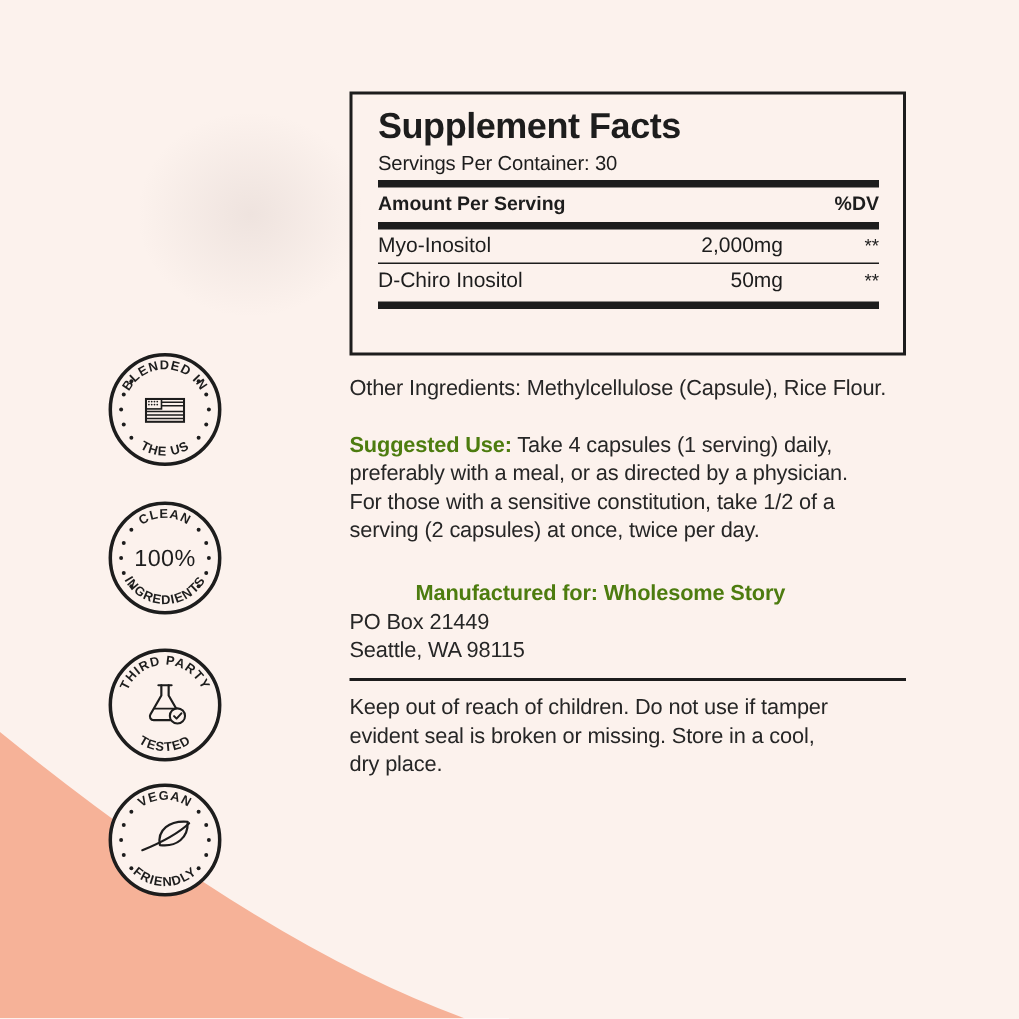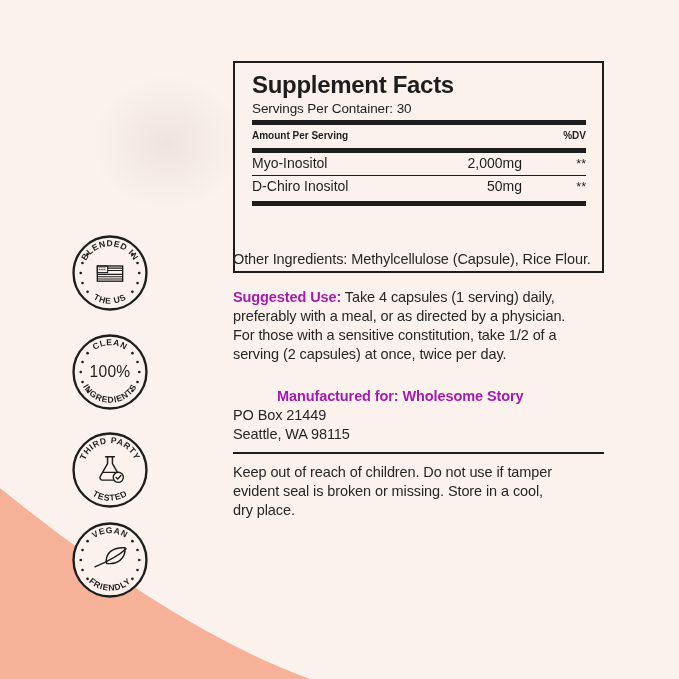--- a/index.html
+++ b/index.html
@@ -18,37 +18,37 @@
     background:radial-gradient(closest-side, rgba(168,150,147,0.16), rgba(168,150,147,0.0) 72%);
   }
   
   .badge{position:absolute;width:78px;height:78px;}
   .badge svg{display:block;}
   .badge-arc-text{font-family:"Liberation Sans", sans-serif;font-size:8.8px;font-weight:bold;letter-spacing:0.7px;fill:#1d1d1d;}
   .badge-center-text{font-family:"Liberation Sans", sans-serif;font-size:16px;fill:#1d1d1d;letter-spacing:0.3px;}
   
   .content{position:absolute;left:233px;top:0;width:430px;}
   .facts-box{
-    position:absolute;left:0;top:61px;width:371px;height:212px;
+    position:absolute;left:0;top:61px;width:371px;height:176px;
     border:2px solid #1d1d1d;box-sizing:border-box;
     padding:11px 16px 12px 17px;background:transparent;
   }
   .facts-title{font-size:24px;font-weight:bold;letter-spacing:-0.3px;line-height:21px;margin:0 0 7px 0;}
   .facts-serving{font-size:13.5px;line-height:14.5px;letter-spacing:-0.1px;}
   .bar-thick{height:5px;background:#1d1d1d;margin-top:3px;}
   .rule-thin{height:1.5px;background:#1d1d1d;}
-  .facts-hrow{display:flex;font-size:10px;font-weight:bold;padding:3px 0 2px 0;line-height:15px;}
+  .facts-hrow{display:flex;font-size:13px;font-weight:bold;padding:3px 0 2px 0;line-height:15px;}
   .facts-row{display:flex;font-size:14px;padding:3px 0;line-height:15px;align-items:baseline;}
   .col-amount{margin-left:auto;text-align:left;}
   .col-dv{width:64px;text-align:right;font-size:12.5px;}
   .col-dv-head{width:64px;text-align:right;margin-left:auto;}
   .facts-footnote{font-size:13.5px;padding-top:5px;letter-spacing:-0.1px;}
   .para{position:absolute;left:0;margin:0;font-size:14.5px;line-height:19px;letter-spacing:-0.1px;color:#262626;}
   .prewrap{white-space:pre-line;}
-  .bold{font-weight:bold;color:#a21caf;}
+  .bold{font-weight:bold;color:#4d7c0f;}
   .divider{position:absolute;left:0;top:452px;width:371px;height:2px;background:#1d1d1d;}
 </style>
 </head>
 <body>
 
 <div class="canvas">
 
   <svg class="peach-svg" viewBox="0 0 679 679" aria-hidden="true">
     <path d="M0,488 Q175,630 310,679 L0,679 Z" fill="#f6b298"></path>
   </svg>

